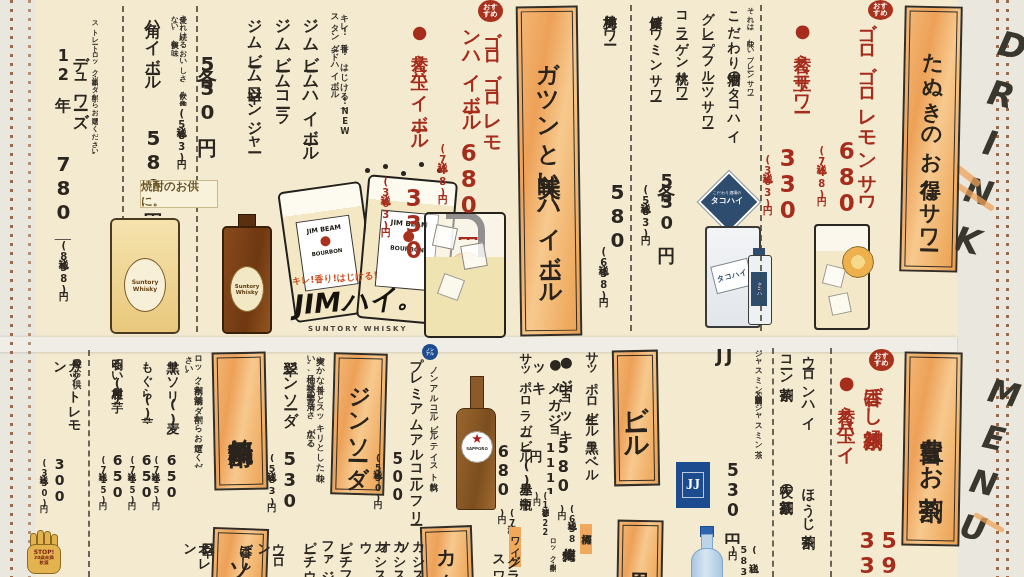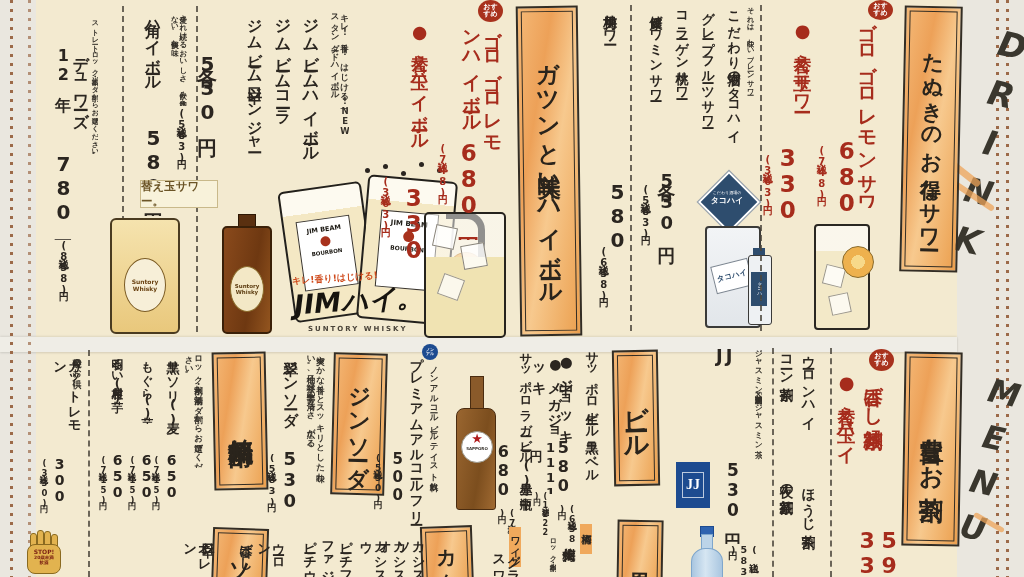--- a/index.html
+++ b/index.html
@@ -59,21 +59,21 @@
   <div class="dash" style="left:196px;top:6px;height:326px;"></div>
 
   <div class="v note" style="left:330px;top:8px;height:128px;font-size:8.5px;">キレ!香り!はじける!「NEW」スタンダードハイボール</div>
   <div class="v ink" style="left:302px;top:8px;height:172px;font-size:16px;">ジムビームハイボール</div>
   <div class="v ink" style="left:274px;top:8px;height:140px;font-size:16px;">ジムビームコーラ</div>
   <div class="v ink" style="left:246px;top:8px;height:192px;font-size:15px;">ジムビーム辛口ジンジャー</div>
   <div class="v ink" style="left:196px;top:52px;height:135px;font-size:20px;">各530円</div>
   <div class="v ink tax" style="left:176px;top:108px;height:90px;font-size:10px;">(税込583円)</div>
 
   <div class="art" style="left:140px;top:180px;width:76px;height:26px;background:#f8f2da;border:1px solid #c9b98a;display:flex;align-items:center;justify-content:center;">
-    <span style="font-family:'Liberation Serif',serif;font-size:11.5px;font-weight:700;color:#6b5426;">替え玉サワー。</span>
+    <span style="font-family:'Liberation Serif',serif;font-size:11.5px;font-weight:700;color:#6b5426;">焼酎のお供に。</span>
   </div>
   <div class="art" style="left:110px;top:218px;width:66px;height:112px;background:linear-gradient(#f5e3ae,#e9c87c);border:2px solid #4a3b20;border-radius:6px;">
     <div class="abs" style="left:12px;top:38px;width:40px;height:52px;background:#f7efd8;border:1.5px solid #7a5a22;border-radius:50%;display:flex;align-items:center;justify-content:center;text-align:center;">
       <span style="font-size:6px;color:#6b4414;font-weight:700;">Suntory Whisky</span>
     </div>
   </div>
   <div class="art" style="left:222px;top:214px;width:48px;height:118px;">
     <div class="abs" style="left:16px;top:0;width:16px;height:14px;background:#5a3010;border:1.5px solid #2e1804;"></div>
     <div class="abs" style="left:0;top:12px;width:46px;height:104px;background:linear-gradient(100deg,#8a4a1c,#6e3811 60%,#93551f);border:2px solid #3a2008;border-radius:5px;">
       <div class="abs" style="left:6px;top:38px;width:32px;height:44px;background:#f3e8c6;border:1px solid #8a6a2a;border-radius:50%;display:flex;align-items:center;justify-content:center;text-align:center;">

